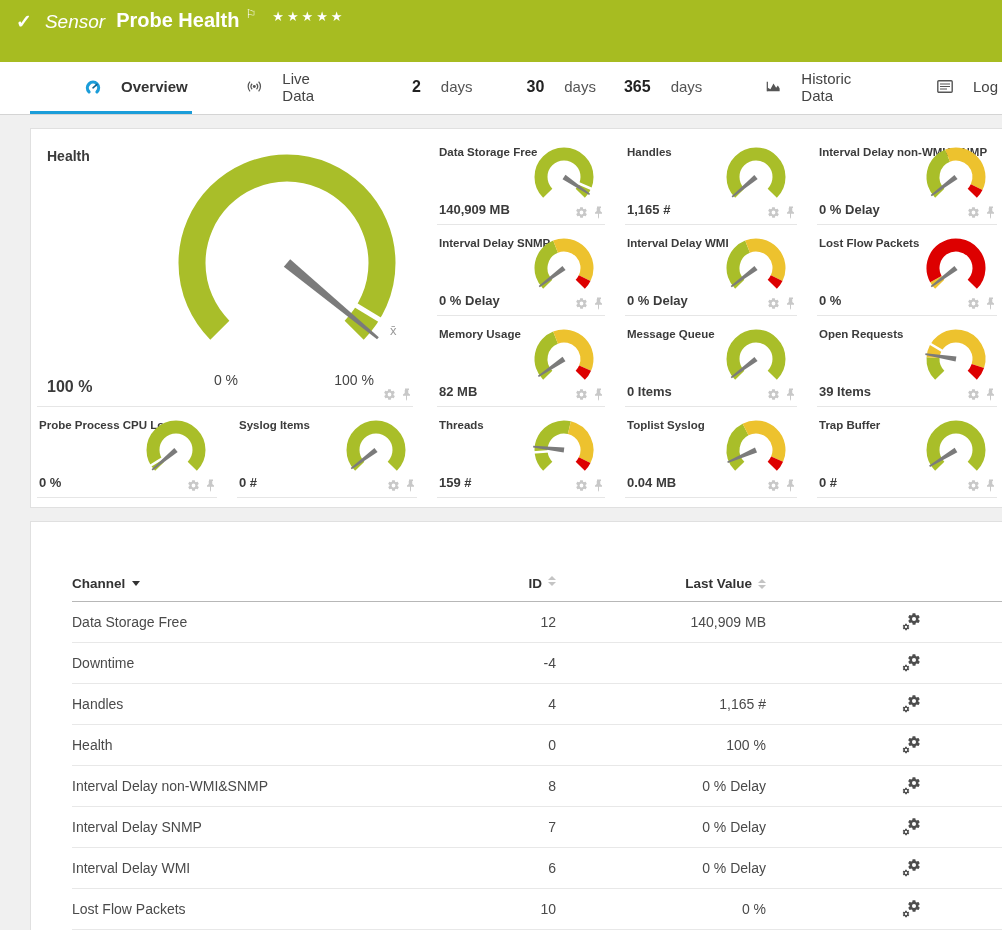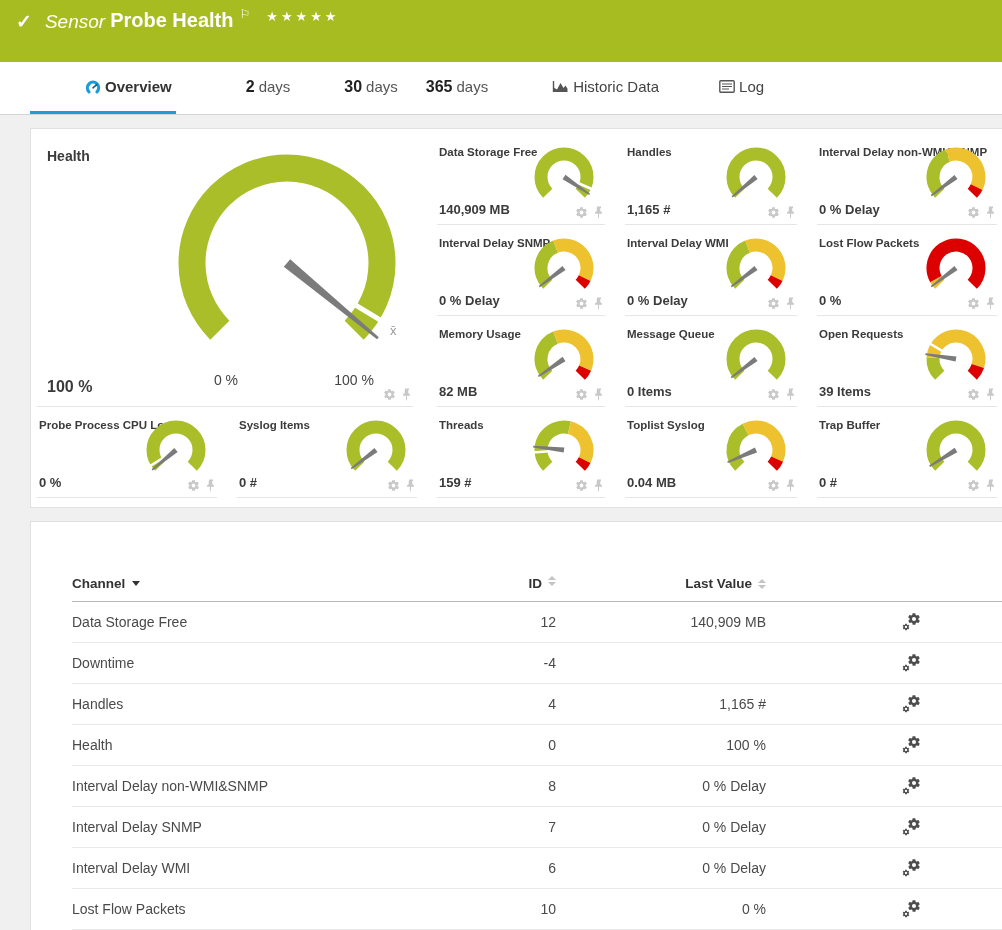--- a/index.html
+++ b/index.html
@@ -5,30 +5,30 @@
   * { margin:0; padding:0; box-sizing:border-box; }
   html,body { width:1002px; height:930px; overflow:hidden; background:#f0f0f0;
               font-family:"Liberation Sans", sans-serif; }
 
   
   .banner { height:62px; background:#a7bc21; color:#fff; display:flex;
             align-items:flex-start; padding:9px 0 0 16px; }
   .check { font-size:19px; font-weight:bold; margin-top:1px; }
   .banner-lines { margin-left:13px; }
   .banner-top { display:flex; align-items:flex-start; }
-  .kind { font-style:italic; font-size:19px; margin-right:5px; margin-top:2px; }
+  .kind { font-style:italic; font-size:19px; margin-right:11px; margin-top:2px; }
   .title { font-weight:bold; font-size:20px; }
   .flag { font-size:12px; margin:-2px 0 0 6px; cursor:pointer; }
   .stars { font-size:13px; letter-spacing:3px; margin:0 0 0 16px; cursor:pointer; }
   .status { font-weight:bold; font-size:13px; margin:8px 0 0 14px; }
 
   
   .tabbar { height:53px; background:#fff; border-bottom:1px solid #d4d4d4;
             display:flex; align-items:stretch; padding-left:30px; }
-  .tab { display:flex; align-items:center; gap:4px; font-size:15px; color:#444;
+  .tab { display:flex; align-items:center; gap:20px; font-size:15px; color:#444;
          cursor:pointer; border-bottom:3px solid transparent; padding:0 4px; }
   .tab.active { border-bottom-color:#1b9dd9; font-weight:bold; color:#333;
                 padding-left:55px; }
   .tab b { color:#222; font-size:16px; }
   .tab .dim { color:#555; }
   .ml1{margin-left:50px}.ml2{margin-left:66px}.ml3{margin-left:46px}
   .ml4{margin-left:20px}.ml5{margin-left:56px}.ml6{margin-left:52px}
 
   
   .content { padding:13px 0 0 30px; }
@@ -94,20 +94,30 @@
 </div>
 
 <div class="tabbar">
   <div class="tab active">
     <svg width="16" height="16" viewBox="0 0 20 20">
       <path d="M5.05 15.95 A7 7 0 1 1 14.95 15.95" fill="none" stroke="#1b9dd9" stroke-width="4" stroke-linecap="round"></path>
       <path d="M10 11 L15 6.7" stroke="#11638f" stroke-width="2" stroke-linecap="round"></path>
     </svg>
     <span>Overview</span>
   </div>
+  <div class="tab ml1">
+    <svg width="19" height="15" viewBox="0 0 19 15">
+      <circle cx="9.5" cy="7.5" r="1.7" fill="#555"></circle>
+      <path d="M7 4.4 A4.6 4.6 0 0 0 7 10.6" fill="none" stroke="#555" stroke-width="1.4"></path>
+      <path d="M4.6 2 A8.2 8.2 0 0 0 4.6 13" fill="none" stroke="#555" stroke-width="1.4"></path>
+      <path d="M12 4.4 A4.6 4.6 0 0 1 12 10.6" fill="none" stroke="#555" stroke-width="1.4"></path>
+      <path d="M14.4 2 A8.2 8.2 0 0 1 14.4 13" fill="none" stroke="#555" stroke-width="1.4"></path>
+    </svg>
+    <span>Live Data</span>
+  </div>
   <div class="tab ml2">
     <b>2</b>
     <span class="dim">days</span>
   </div>
   <div class="tab ml3">
     <b>30</b>
     <span class="dim">days</span>
   </div>
   <div class="tab ml4">
     <b>365</b>

